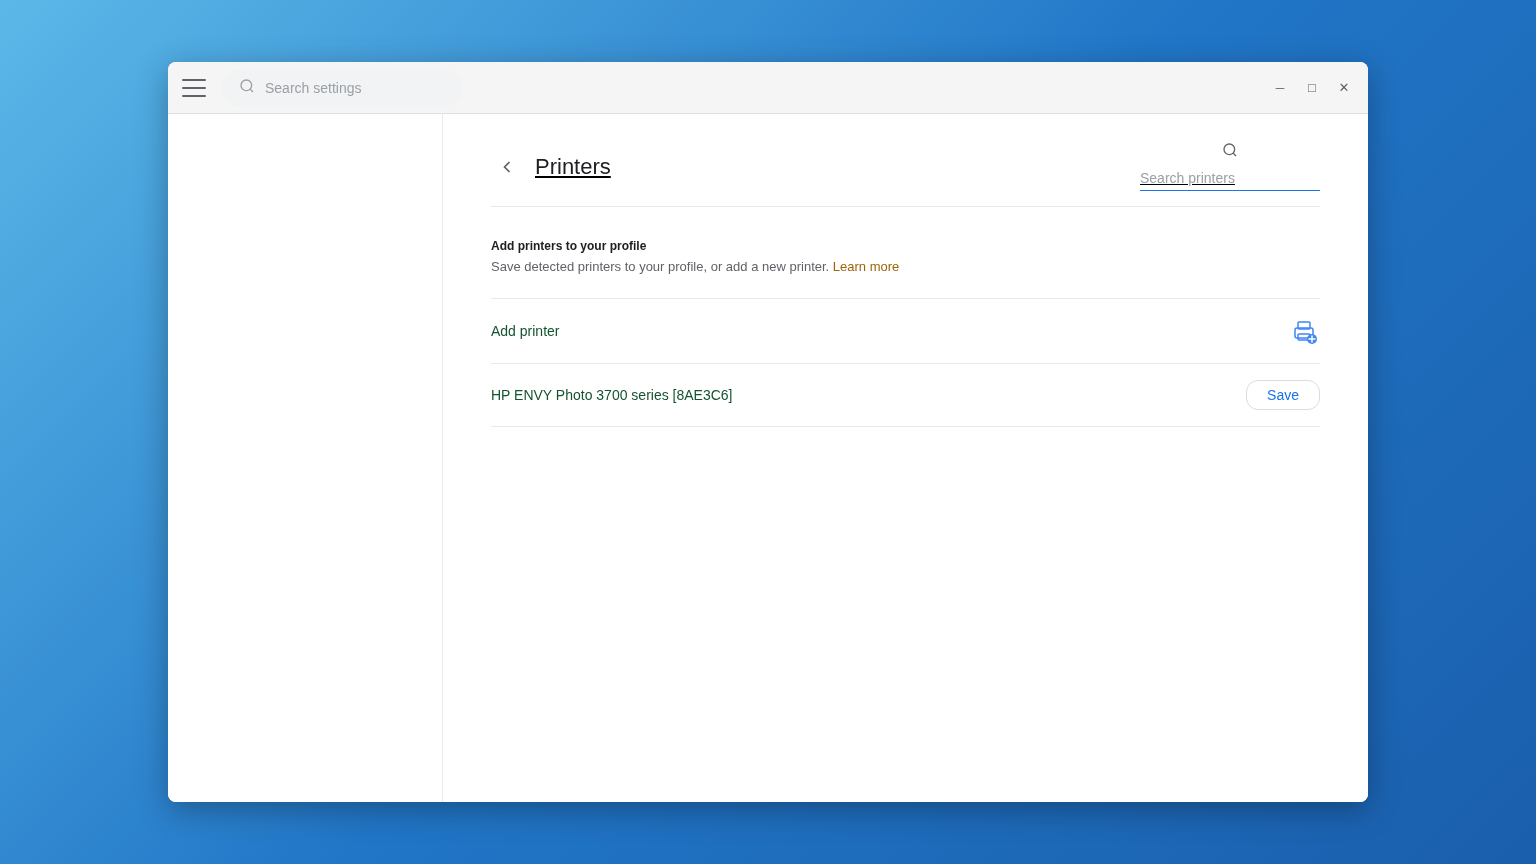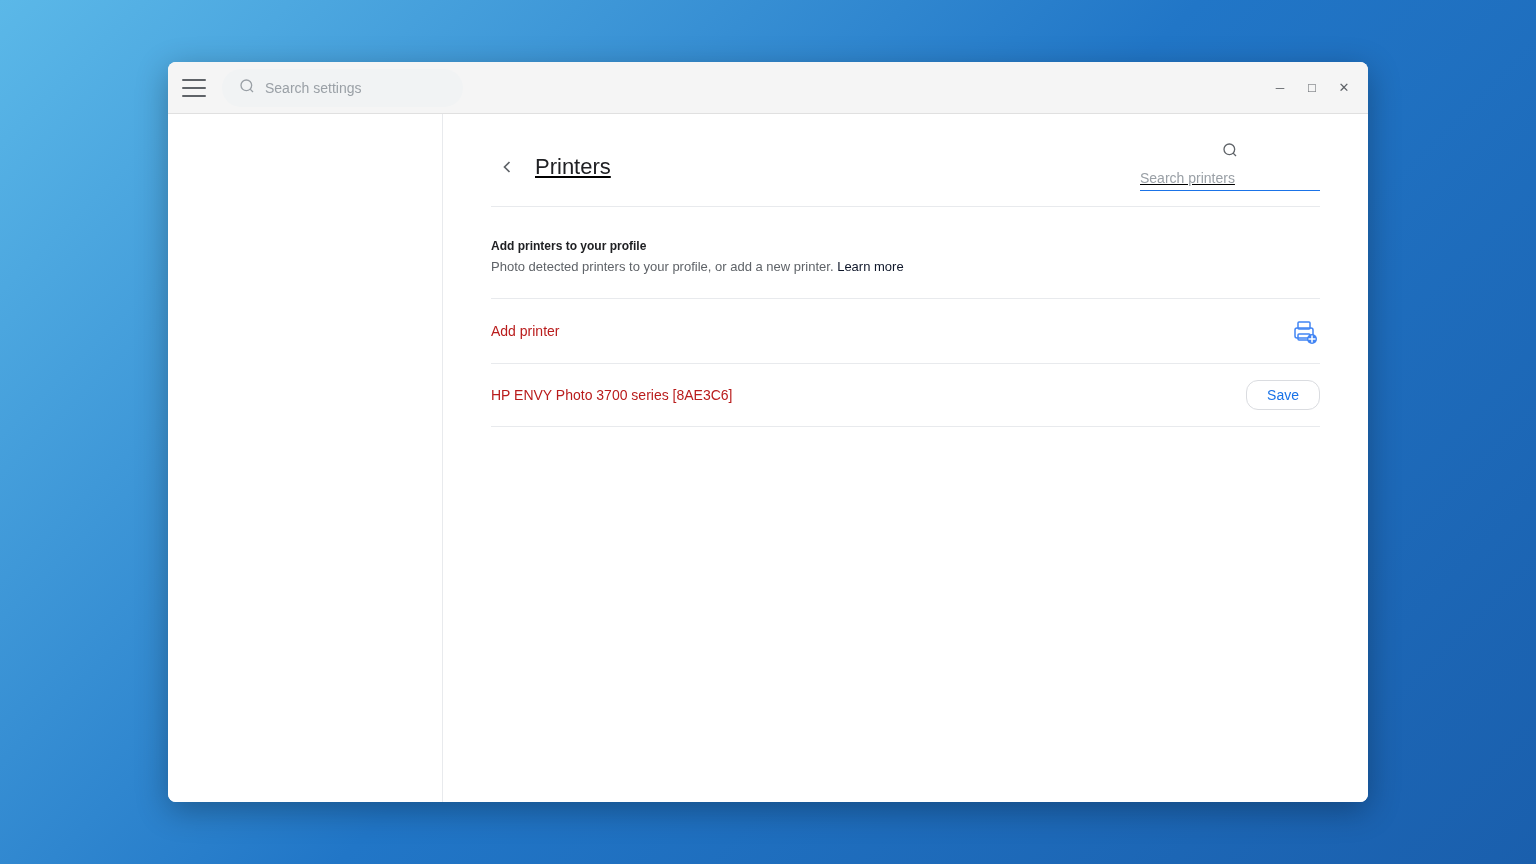--- a/index.html
+++ b/index.html
@@ -207,40 +207,40 @@
       margin-bottom: 6px;
     }
 
     .section-desc {
       font-size: 13px;
       color: #5f6368;
       margin-bottom: 24px;
     }
 
     .section-desc a {
-      color: #0f172a;
+      color: #a16207;
       text-decoration: none;
     }
 
     
     .printer-list {
       border-top: 1px solid #e8eaed;
     }
 
     .printer-list-item {
       display: flex;
       align-items: center;
       justify-content: space-between;
       padding: 16px 0;
       border-bottom: 1px solid #e8eaed;
     }
 
     .printer-list-item-name {
       font-size: 14px;
-      color: #b91c1c;
+      color: #14532d;
     }
 
     .add-printer-icon {
       width: 32px;
       height: 32px;
       position: relative;
       display: flex;
       align-items: center;
       justify-content: center;
       cursor: pointer;
@@ -314,21 +314,21 @@
               <line x1="21" y1="21" x2="16.65" y2="16.65"></line>
             </svg>
           </span>
           <input type="text" class="search-printers-input" placeholder="Search printers" style="">
         </div>
       </div>
 
       <div class="section">
         <div class="section-title">Add printers to your profile</div>
         <div class="section-desc">
-          <span>Photo detected printers to your profile, or add a new printer. </span>
+          <span>Save detected printers to your profile, or add a new printer. </span>
           <a href="#">Learn more</a>
         </div>
 
         <div class="printer-list">
 
           <div class="printer-list-item">
             <span class="printer-list-item-name">Add printer</span>
             <div class="add-printer-icon">
               <svg width="28" height="28" viewBox="0 0 28 28" fill="none">
 

